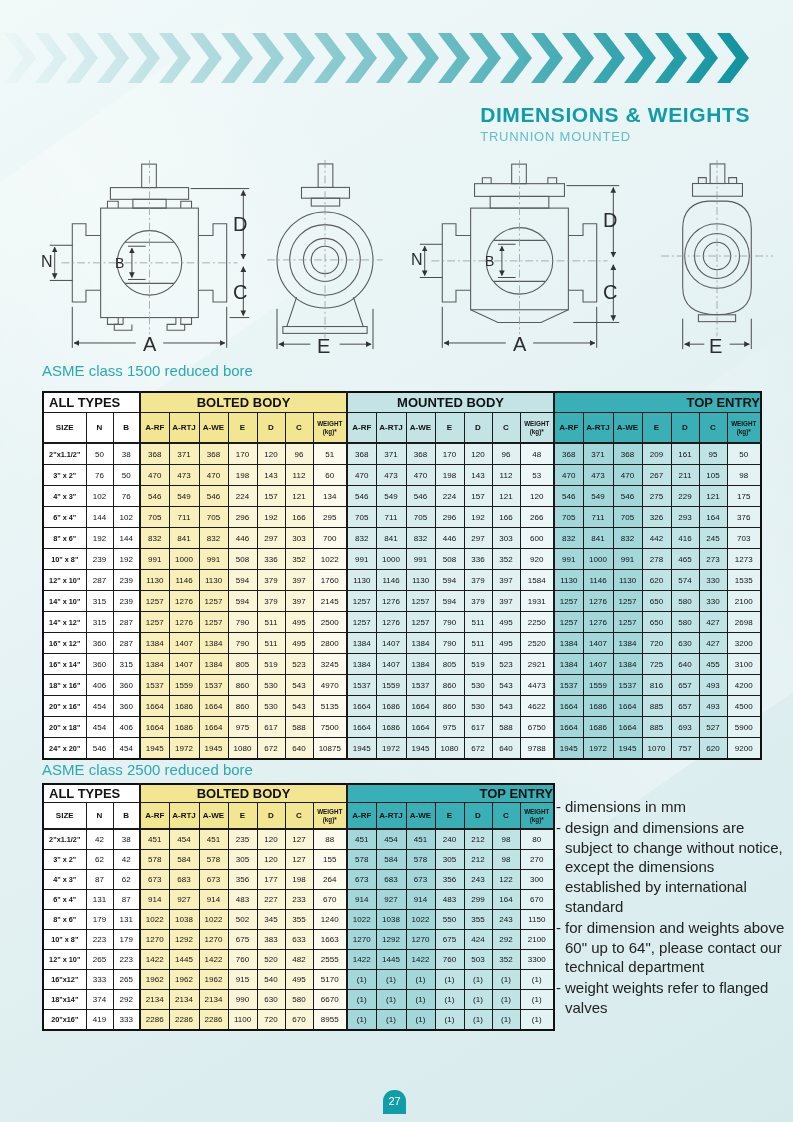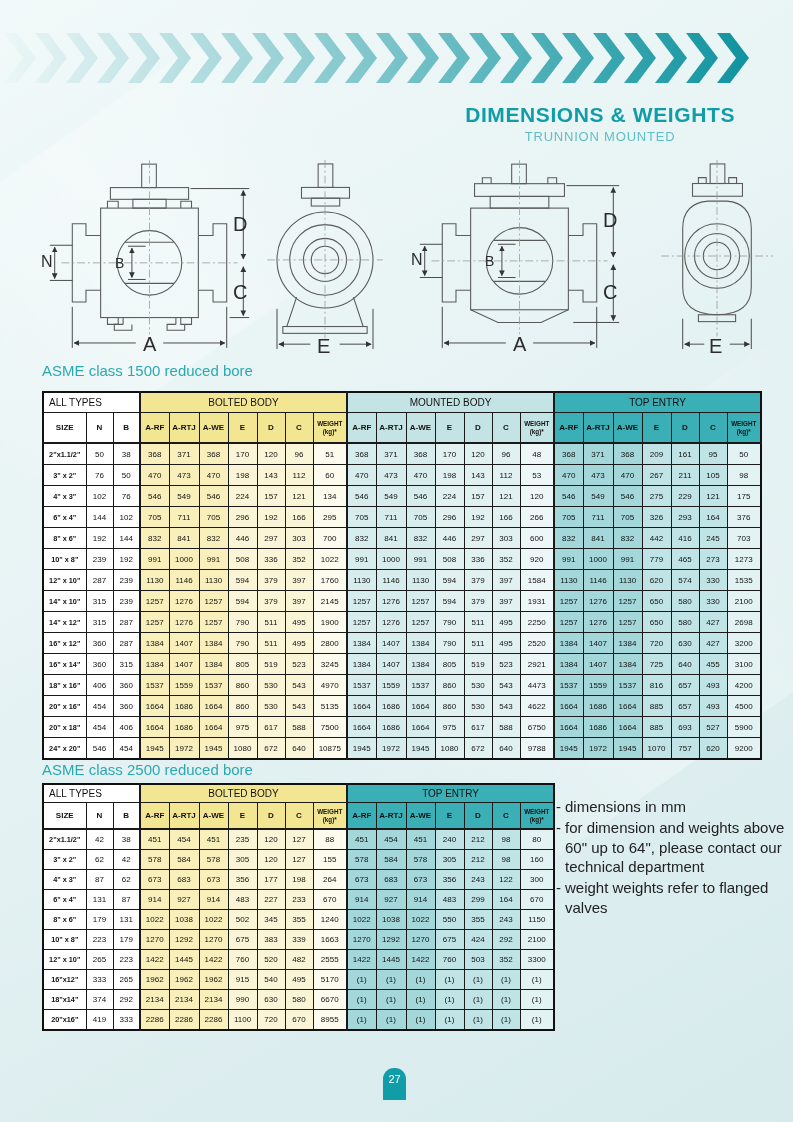--- a/index.html
+++ b/index.html
@@ -9,21 +9,21 @@
     font-family:"Liberation Sans", sans-serif; color:#141414;
   }
   .streak { position:absolute; pointer-events:none;
     background:linear-gradient(90deg, rgba(255,255,255,0), rgba(255,255,255,.35), rgba(255,255,255,0));
     transform:rotate(-35deg); }
   #st1 { left:-120px; top:120px; width:500px; height:260px; }
   #st2 { left:300px; top:480px; width:640px; height:300px; }
 
   #banner { position:absolute; top:32px; left:0; width:793px; height:52px; }
 
-  #header { position:absolute; top:103px; right:58px; text-align:center; }
+  #header { position:absolute; top:103px; right:43px; text-align:left; }
   #title { font-size:21px; font-weight:bold; letter-spacing:.6px; color:var(--accent); }
   #subtitle { font-size:13px; letter-spacing:.8px; color:var(--accent-light); margin-top:2px; }
 
   #drawings { position:absolute; top:158px; left:30px; width:733px; height:200px; }
   .draw { position:absolute; }
   #d1 { left:12px;  top:2px; width:215px; height:192px; }
   #d2 { left:230px; top:2px; width:130px; height:192px; }
   #d3 { left:382px; top:2px; width:215px; height:192px; }
   #d4 { left:622px; top:2px; width:130px; height:192px; }
   .draw svg { width:100%; height:100%; display:block; }
@@ -32,26 +32,26 @@
   .sec-title { position:absolute; left:42px; font-size:15px; color:#2ba9b1; }
   #t1-title { top:362px; }
   #t2-title { top:761px; }
 
   #table1-wrap { position:absolute; left:42px; top:391px; }
   #table2-wrap { position:absolute; left:42px; top:783px; }
 
   table.dims { border-collapse:collapse; table-layout:fixed; border:2px solid #111; background:#fff; }
   .dims th, .dims td { border:1px solid #1a1a1a; padding:0; text-align:center;
     font-size:8px; color:#111; overflow:hidden; }
-  .dims .grp { height:19px; font-size:10px; font-weight:normal; }
+  .dims .grp { height:19px; font-size:13px; font-weight:bold; }
   #table2-wrap .grp { height:17px; }
   .dims .grp-all { background:#fff; text-align:left; padding-left:5px; }
   .dims .grp-bolted { background:var(--bolted-header); }
   .dims .grp-welded { background:var(--welded-header); }
-  .dims .grp-top    { background:var(--top-header); }
+  .dims .grp-top    { background:var(--top-header);text-align:right; }
   .dims .sub { height:29px; font-weight:bold; white-space:pre-line; line-height:1.15; }
   #table2-wrap .sub { height:25px; }
   .dims .sub-all { background:#fff; }
   .dims .sub-bolted { background:var(--bolted-header); }
   .dims .sub-welded { background:var(--welded-header); }
   .dims .sub-top    { background:var(--top-header); }
   .dims .wt-h { font-size:6.3px; }
   .dims thead tr:last-child th { border-bottom-width:2px; }
   .dims td { height:20px; }
   #table2-wrap td { height:19px; }
@@ -66,21 +66,21 @@
   .dims td.cell-top.dim { background:var(--top-dim); }
   .dims td.cell-top.edc { background:var(--top-edc); }
   .dims td.cell-top.wt  { background:var(--top-weight); }
   .dims .sb { border-left-width:2px; }
 
   #notes { position:absolute; left:551px; top:794px; width:238px; margin:3px; padding:0;
     list-style:none; font-size:15px; line-height:1.32; color:#222; }
   #notes li { position:relative; padding-left:11px; margin-bottom:1px; }
   #notes li::before { content:"-"; position:absolute; left:2px; }
 
-  #page-tab { position:absolute; left:383px; top:1068px; width:23px; height:32px;
+  #page-tab { position:absolute; left:383px; top:1090px; width:23px; height:24px;
     background:var(--accent); border-radius:11px 11px 0 0;
     display:flex; justify-content:center; }
   #page-tab span { color:#fff; font-size:11px; margin-top:5px; }
 </style>
 </head>
 <body>
 
 <div id="page">
   <div class="streak" id="st1"></div>
   <div class="streak" id="st2"></div>
@@ -496,21 +496,21 @@
             <td class="cell-welded dim sb">991</td>
             <td class="cell-welded dim">1000</td>
             <td class="cell-welded dim">991</td>
             <td class="cell-welded edc">508</td>
             <td class="cell-welded edc">336</td>
             <td class="cell-welded edc">352</td>
             <td class="cell-welded wt">920</td>
             <td class="cell-top dim sb">991</td>
             <td class="cell-top dim">1000</td>
             <td class="cell-top dim">991</td>
-            <td class="cell-top edc">779</td>
+            <td class="cell-top edc">278</td>
             <td class="cell-top edc">465</td>
             <td class="cell-top edc">273</td>
             <td class="cell-top wt">1273</td>
           </tr>
           <tr>
             <td class="cell-all size">12" x 10"</td>
             <td class="cell-all">287</td>
             <td class="cell-all">239</td>
             <td class="cell-bolted dim sb">1130</td>
             <td class="cell-bolted dim">1146</td>
@@ -563,21 +563,21 @@
           <tr>
             <td class="cell-all size">14" x 12"</td>
             <td class="cell-all">315</td>
             <td class="cell-all">287</td>
             <td class="cell-bolted dim sb">1257</td>
             <td class="cell-bolted dim">1276</td>
             <td class="cell-bolted dim">1257</td>
             <td class="cell-bolted edc">790</td>
             <td class="cell-bolted edc">511</td>
             <td class="cell-bolted edc">495</td>
-            <td class="cell-bolted wt">1900</td>
+            <td class="cell-bolted wt">2500</td>
             <td class="cell-welded dim sb">1257</td>
             <td class="cell-welded dim">1276</td>
             <td class="cell-welded dim">1257</td>
             <td class="cell-welded edc">790</td>
             <td class="cell-welded edc">511</td>
             <td class="cell-welded edc">495</td>
             <td class="cell-welded wt">2250</td>
             <td class="cell-top dim sb">1257</td>
             <td class="cell-top dim">1276</td>
             <td class="cell-top dim">1257</td>
@@ -826,21 +826,21 @@
             <td class="cell-bolted edc">305</td>
             <td class="cell-bolted edc">120</td>
             <td class="cell-bolted edc">127</td>
             <td class="cell-bolted wt">155</td>
             <td class="cell-top dim sb">578</td>
             <td class="cell-top dim">584</td>
             <td class="cell-top dim">578</td>
             <td class="cell-top edc">305</td>
             <td class="cell-top edc">212</td>
             <td class="cell-top edc">98</td>
-            <td class="cell-top wt">160</td>
+            <td class="cell-top wt">270</td>
           </tr>
           <tr>
             <td class="cell-all size">4" x 3"</td>
             <td class="cell-all">87</td>
             <td class="cell-all">62</td>
             <td class="cell-bolted dim sb">673</td>
             <td class="cell-bolted dim">683</td>
             <td class="cell-bolted dim">673</td>
             <td class="cell-bolted edc">356</td>
             <td class="cell-bolted edc">177</td>
@@ -894,21 +894,21 @@
           </tr>
           <tr>
             <td class="cell-all size">10" x 8"</td>
             <td class="cell-all">223</td>
             <td class="cell-all">179</td>
             <td class="cell-bolted dim sb">1270</td>
             <td class="cell-bolted dim">1292</td>
             <td class="cell-bolted dim">1270</td>
             <td class="cell-bolted edc">675</td>
             <td class="cell-bolted edc">383</td>
-            <td class="cell-bolted edc">339</td>
+            <td class="cell-bolted edc">633</td>
             <td class="cell-bolted wt">1663</td>
             <td class="cell-top dim sb">1270</td>
             <td class="cell-top dim">1292</td>
             <td class="cell-top dim">1270</td>
             <td class="cell-top edc">675</td>
             <td class="cell-top edc">424</td>
             <td class="cell-top edc">292</td>
             <td class="cell-top wt">2100</td>
           </tr>
           <tr>
@@ -986,20 +986,21 @@
             <td class="cell-top edc">(1)</td>
             <td class="cell-top edc">(1)</td>
             <td class="cell-top wt">(1)</td>
           </tr>
         </tbody>
       </table>
     </div>
 
   <ul id="notes">
     <li>dimensions in mm</li>
+    <li>design and dimensions are subject to change without notice, except the dimensions established by international standard</li>
     <li>for dimension and weights above 60" up to 64", please contact our technical department</li>
     <li>weight weights refer to flanged valves</li>
   </ul>
 
   <div id="page-tab">
     <span>27</span>
   </div>
 </div>
 
 </body></html>

